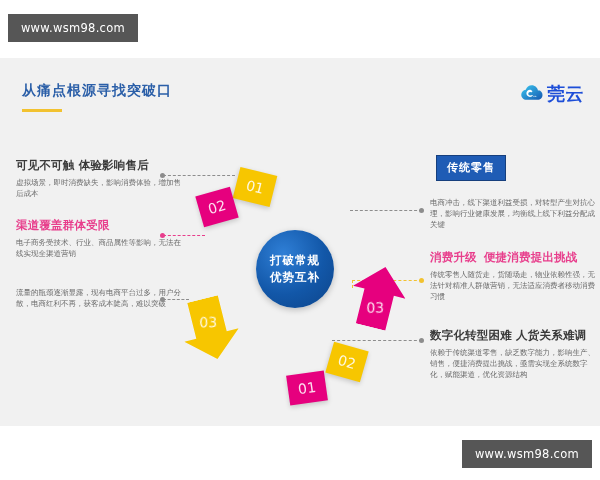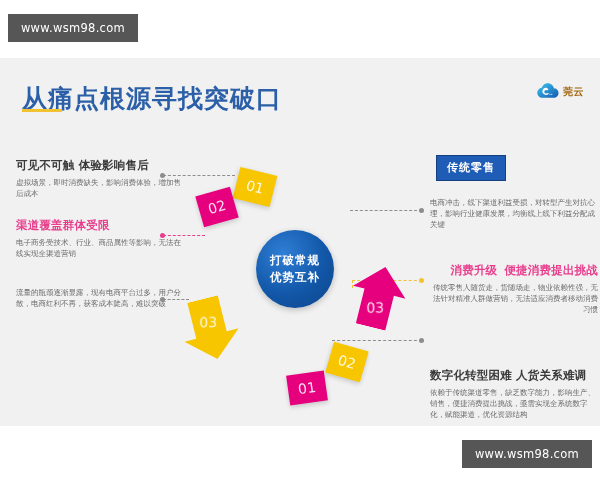--- a/index.html
+++ b/index.html
@@ -27,34 +27,34 @@
   
   #slide {
     position: absolute; left: 0; top: 58px;
     width: 600px; height: 368px;
     background: #f1f1f1;
   }
 
   
   #title {
     position: absolute; left: 22px; top: 24px;
-    font-size: 25px; font-weight: bold; color: #2b5fa8;
+    font-size: 14px; font-weight: bold; color: #2b5fa8;
     letter-spacing: 1px;
     font-family: "DejaVu Sans", sans-serif;
   }
   #title-underline {
     position: absolute; left: 22px; top: 51px;
     width: 40px; height: 3px; background: #f2c230;
   }
   #logo {
     position: absolute; right: 16px; top: 24px;
     display: flex; align-items: center; gap: 4px;
   }
   #logo-text {
-    font-size: 10px; font-weight: bold; color: #a16207;
+    font-size: 18px; font-weight: bold; color: #1d4ed8;
     letter-spacing: .5px;
     font-family: "DejaVu Sans", sans-serif;
   }
 
   
   .badge {
     position: absolute;
     background: #1f5cb5;
     border: 1px solid #163f7d;
     color: #ffffff;
@@ -79,22 +79,22 @@
     font-size: 7.5px; color: #6b6b6b; line-height: 11px;
     font-family: "DejaVu Sans", sans-serif;
   }
   .block.left  { left: 16px;  text-align: left; }
   .block.right { left: 430px; text-align: left; }
 
   #blk-l1 { top: 100px; }
   #blk-l2 { top: 160px; }
   #blk-l3 { top: 225px; }
   #blk-r1 { top: 135px; }
-  #blk-r2 { top: 205px; text-align: right; }
-  #blk-r3 { top: 270px; margin-top: 40px; }
+  #blk-r2 { top: 192px; }
+  #blk-r3 { top: 270px; }
 
   
   .conn { position: absolute; height: 1px; border-top: 1px dashed #8d8d8d; }
   .conn.pink   { border-top-color: #e83e8c; }
   .conn.yellow { border-top-color: #f2c230; }
   .dot {
     position: absolute; width: 5px; height: 5px; border-radius: 50%;
     background: #8d8d8d;
   }
   .dot.pink   { background: #e83e8c; }

